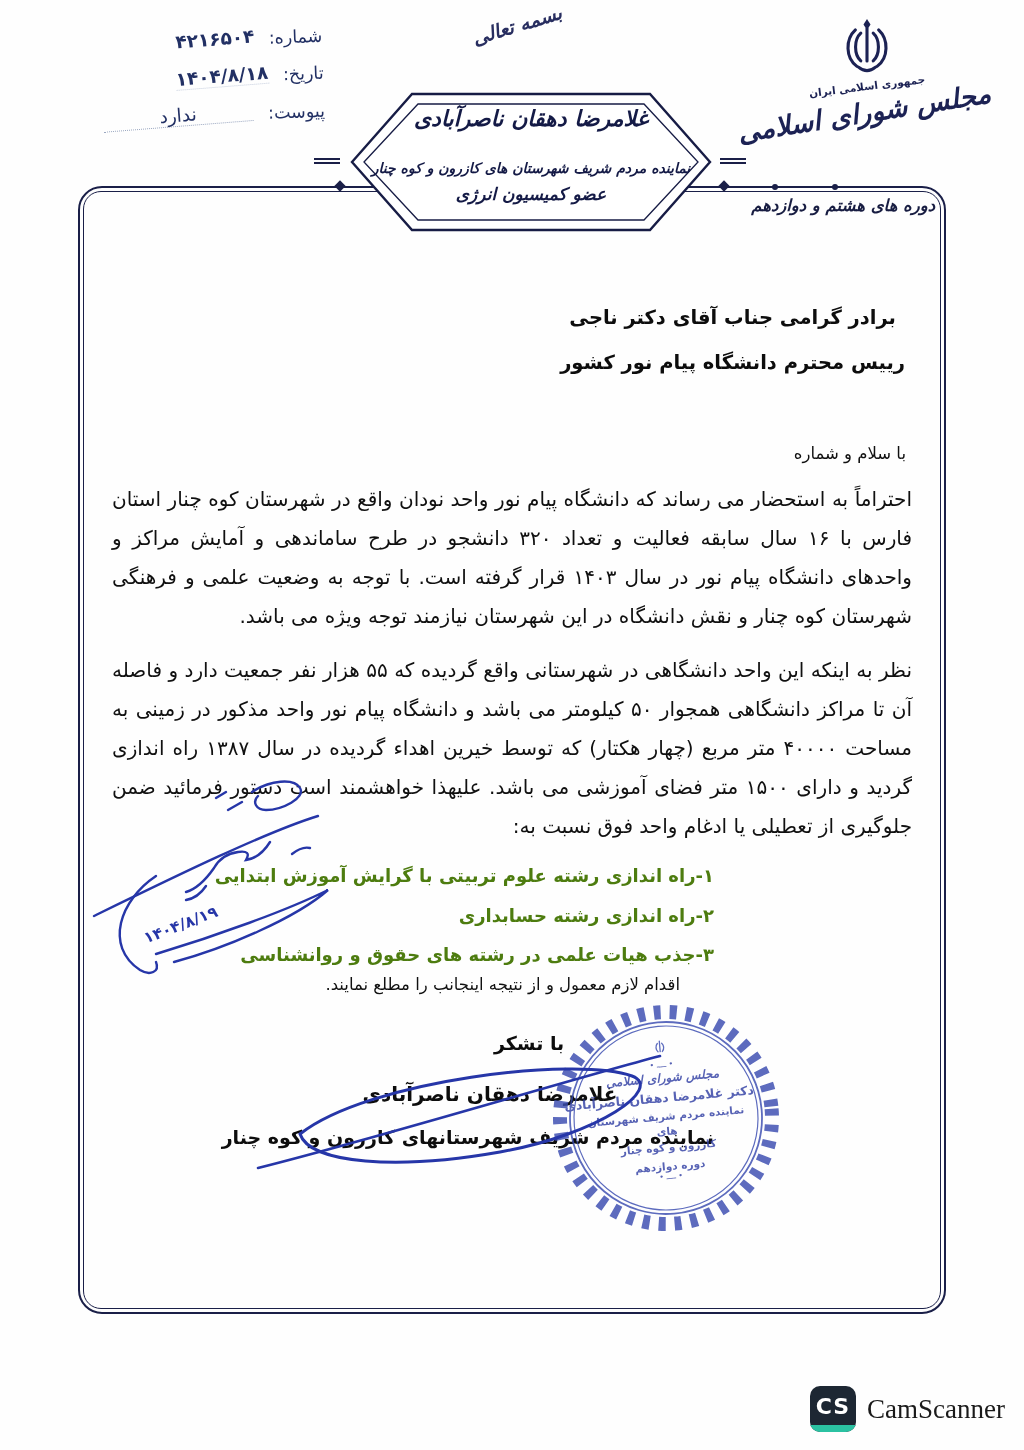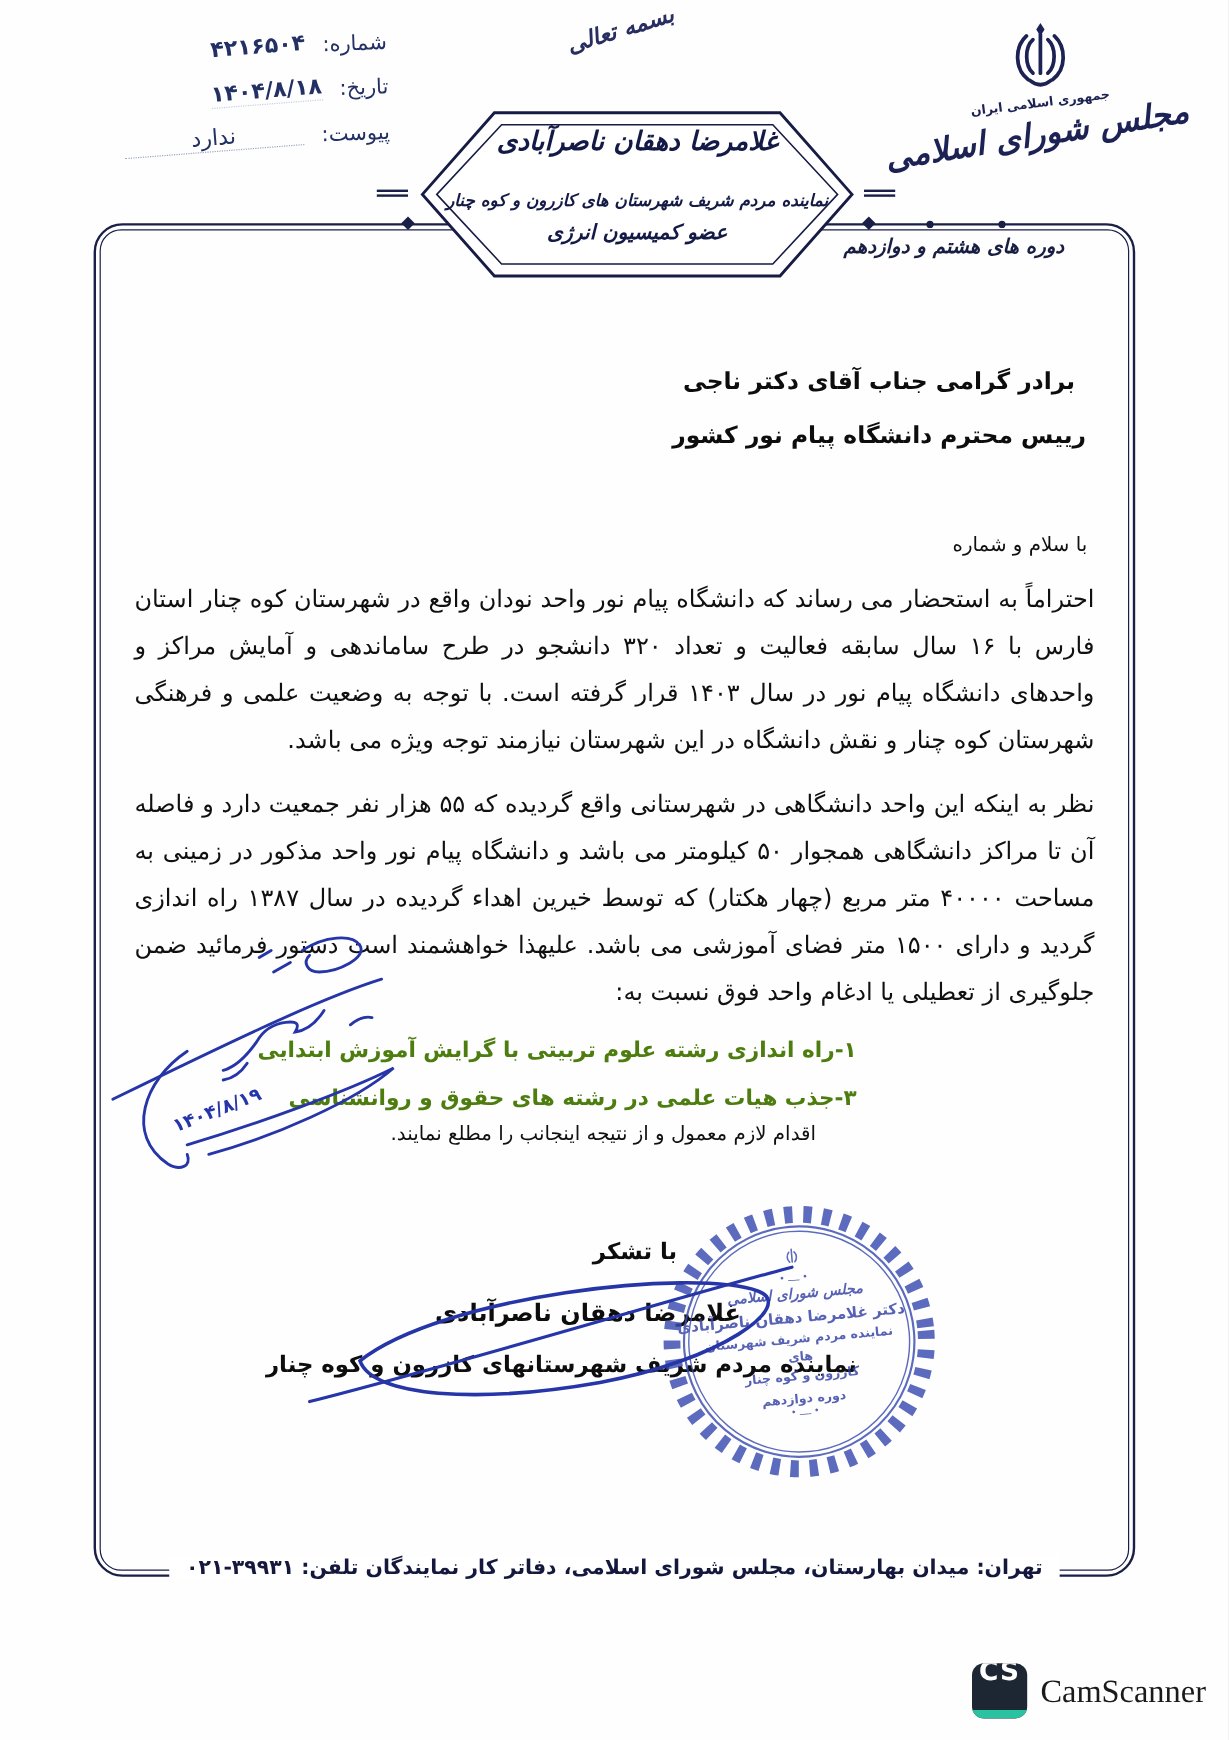--- a/index.html
+++ b/index.html
@@ -9,21 +9,21 @@
 
   
   .bismillah{position:absolute;left:452px;top:14px;width:130px;text-align:center;direction:rtl;
     font-size:19px;font-weight:bold;font-style:italic;color:#282e60;transform:rotate(-17deg)}
 
   
   .hdr{position:absolute;left:742px;top:16px;width:250px;text-align:center;color:#1c2254;direction:rtl}
   .hdr svg{display:block;margin:0 auto}
   .republic{font-size:10.5px;font-weight:bold;letter-spacing:1px;transform:rotate(-7deg);margin-top:2px;white-space:nowrap}
   .assembly{font-size:27px;font-weight:bold;font-style:italic;transform:rotate(-9deg);white-space:nowrap;margin-top:5px}
-  .terms{position:absolute;left:703px;top:196px;width:232px;text-align:left;font-weight:bold;font-style:italic;
+  .terms{position:absolute;left:703px;top:196px;width:232px;text-align:right;font-weight:bold;font-style:italic;
     font-size:16.5px;color:#181d42;direction:rtl;z-index:3}
 
   
   .fields{position:absolute;left:24px;top:30px;width:300px;direction:rtl;color:#223064;font-size:17.5px;transform:rotate(-2deg)}
   .fields .row{margin-bottom:16px;white-space:nowrap}
   .fields .val{display:inline-block;transform:rotate(-2.5deg);font-size:18.5px;margin-right:9px;font-weight:bold}
   .fields .row.attach .val{min-width:150px;border-bottom:1px dotted #9aa7c0;text-align:center;font-weight:normal}
   .fields .row.date .val{border-bottom:1px dotted #c6cede}
 
   
@@ -74,21 +74,21 @@
   .s-role{font-size:10.5px;font-weight:bold;margin-top:4px;line-height:1.5}
   .s-term{font-size:10.5px;font-weight:bold;margin-top:4px}
 
   
   .footer{position:absolute;top:1297px;left:50%;transform:translateX(-50%);background:#fff;padding:0 14px;
     font-weight:bold;font-size:17px;color:#14183c;direction:rtl;white-space:nowrap;z-index:3}
 
   
   .cam{position:absolute;left:810px;top:1386px;display:flex;align-items:center;gap:11px;z-index:6}
   .cs-icon{position:relative;width:46px;height:46px;background:#1d2733;border-radius:10px;overflow:hidden;
-    display:flex;align-items:flex-start;justify-content:center}
+    display:flex;align-items:center;justify-content:center}
   .cs-icon span{color:#fff;font-weight:bold;font-size:22px;letter-spacing:1px;margin-top:-5px}
   .cs-icon::after{content:"";position:absolute;left:0;right:0;bottom:0;height:7px;background:#2bc2a2}
   .cam-label{font-family:"Liberation Serif",serif;font-size:27px;color:#1a1a1a}
 </style>
 </head>
 <body>
 
 <div class="page">
 
   <div class="bismillah">بسمه تعالی</div>
@@ -147,20 +147,21 @@
     <div>برادر گرامی جناب آقای دکتر ناجی</div>
     <div>رییس محترم دانشگاه پیام نور کشور</div>
   </div>
   <div class="salutation">با سلام و شماره</div>
 
   <div class="letter">
     <div class="para">احتراماً به استحضار می رساند که دانشگاه پیام نور واحد نودان واقع در شهرستان کوه چنار استان فارس با ۱۶ سال سابقه فعالیت و تعداد ۳۲۰ دانشجو در طرح ساماندهی و آمایش مراکز و واحدهای دانشگاه پیام نور در سال ۱۴۰۳ قرار گرفته است. با توجه به وضعیت علمی و فرهنگی شهرستان کوه چنار و نقش دانشگاه در این شهرستان نیازمند توجه ویژه می باشد.</div>
     <div class="para">نظر به اینکه این واحد دانشگاهی در شهرستانی واقع گردیده که ۵۵ هزار نفر جمعیت دارد و فاصله آن تا مراکز دانشگاهی همجوار ۵۰ کیلومتر می باشد و دانشگاه پیام نور واحد مذکور در زمینی به مساحت ۴۰۰۰۰ متر مربع (چهار هکتار) که توسط خیرین اهداء گردیده در سال ۱۳۸۷ راه اندازی گردید و دارای ۱۵۰۰ متر فضای آموزشی می باشد. علیهذا خواهشمند است دستور فرمائید ضمن جلوگیری از تعطیلی یا ادغام واحد فوق نسبت به:</div>
     <div class="requests">
       <div>۱-راه اندازی رشته علوم تربیتی با گرایش آموزش ابتدایی</div>
+      <div>۲-راه اندازی رشته حسابداری</div>
       <div>۳-جذب هیات علمی در رشته های حقوق و روانشناسی</div>
     </div>
     <div class="closing">اقدام لازم معمول و از نتیجه اینجانب را مطلع نمایند.</div>
   </div>
 
   <div class="annot">
     <svg viewBox="0 0 292 218">
       <g fill="none" stroke="#2636a8" stroke-width="2.4" stroke-linecap="round">
         <path d="M196 34 C214 22 238 20 244 30 C250 40 226 52 210 52 C200 52 196 44 202 38"></path>
         <path d="M160 40 l10 -6 M172 52 l14 -8"></path>
@@ -202,21 +203,20 @@
       <div class="s-orn">• ــــ •</div>
       <div class="s-assembly">مجلس شورای اسلامی</div>
       <div class="s-name">دکتر غلامرضا دهقان ناصرآبادی</div>
       <div class="s-role">نماینده مردم شریف شهرستان های</div>
       <div class="s-role" style="margin-top:0">کازرون و کوه چنار</div>
       <div class="s-term">دوره دوازدهم</div>
       <div class="s-orn">• ــــ •</div>
     </div>
   </div>
 
-  <div class="footer">تهران: میدان بهارستان، مجلس شورای اسلامی، دفاتر کار نمایندگان   تلفن: ۳۹۹۳۱-۰۲۱</div>
 
   <div class="cam">
     <div class="cs-icon">
       <span>CS</span>
     </div>
     <div class="cam-label">CamScanner</div>
   </div>
 
 </div>
 

